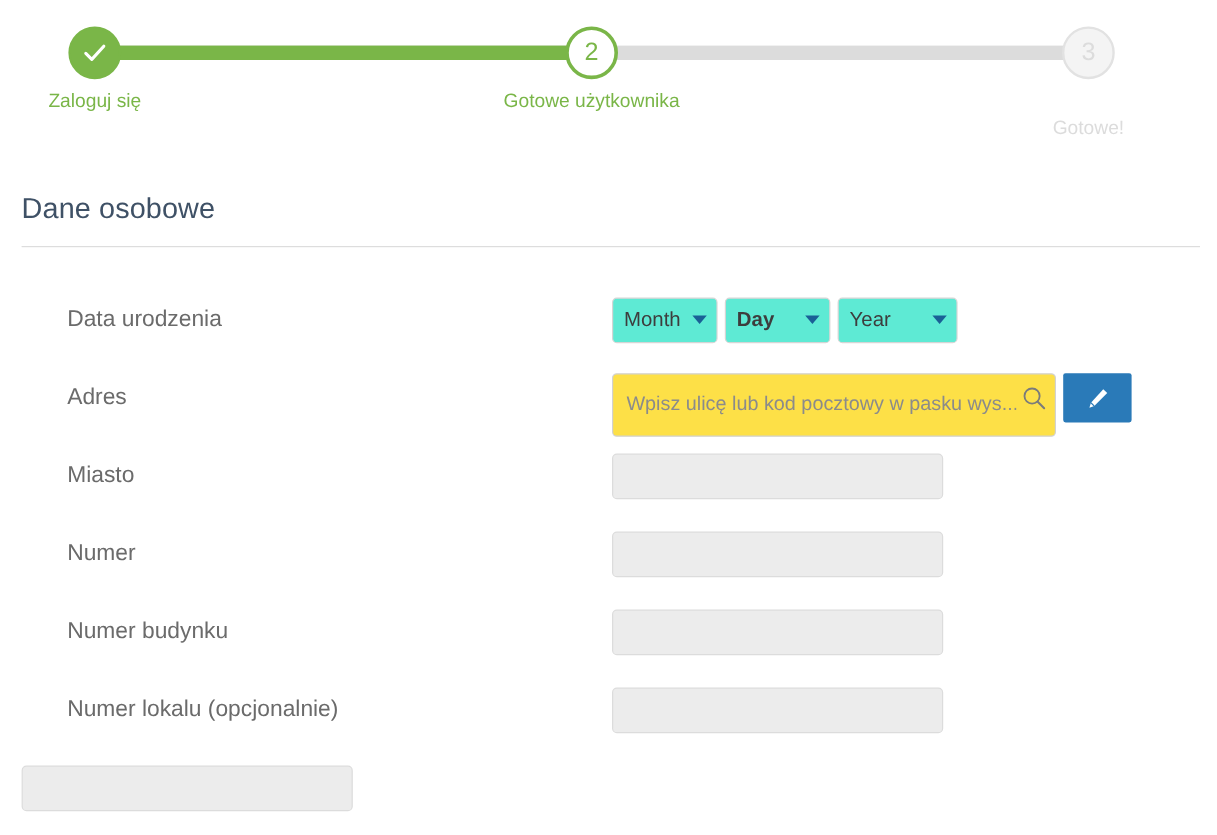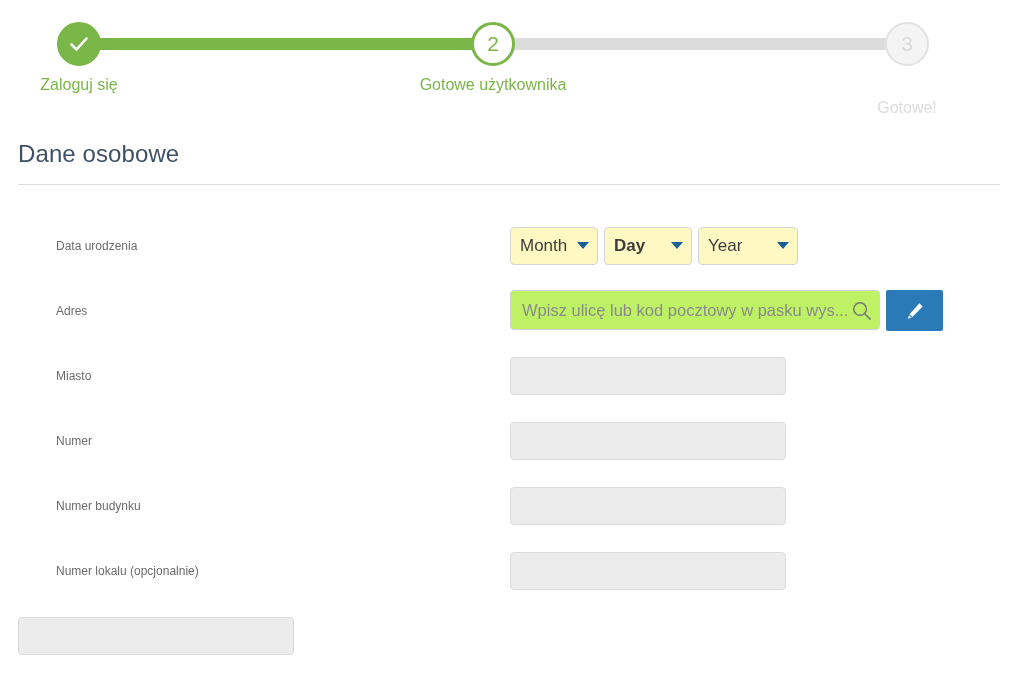--- a/index.html
+++ b/index.html
@@ -83,21 +83,21 @@
     margin-top: 9px;
     font-size: 16px;
     line-height: 20px;
     white-space: nowrap;
   }
   .step-label.green { color: #7ab648; }
   .step-label.muted { color: #dcdcdc; margin-top: 32px; }
 
   
   .section {
-    margin-top: 44px;
+    margin-top: 65px;
     padding-left: 18px;
     padding-right: 14px;
   }
   .section-title {
     font-size: 24px;
     color: #3f5166;
     font-weight: normal;
     margin: 0 0 16px 0;
     letter-spacing: .1px;
   }
@@ -113,21 +113,21 @@
   }
   .form-row {
     display: flex;
     align-items: center;
     height: 65px;
   }
   .form-label {
     width: 492px;
     padding-left: 38px;
     box-sizing: border-box;
-    font-size: 12px;
+    font-size: 19px;
     color: #6b6b6b;
     white-space: nowrap;
   }
   .form-field {
     flex: 1;
     display: flex;
     align-items: center;
   }
 
   .text-input {
@@ -142,21 +142,21 @@
     font-size: 15px;
     padding: 0 10px;
     color: #555;
   }
 
   
   .date-group { display: flex; gap: 6px; }
   .select-box {
     height: 38px;
     box-sizing: border-box;
-    background: #fef9c3;
+    background: #5eead4;
     border: 1px solid #d5d5d5;
     border-radius: 4px;
     display: flex;
     align-items: center;
     justify-content: space-between;
     padding: 0 8px 0 9px;
     font-size: 17px;
     color: #3d3d3d;
     cursor: pointer;
   }
@@ -175,23 +175,23 @@
 
   
   .address-wrap { display: flex; align-items: stretch; }
   .address-input-box {
     position: relative;
     width: 370px;
     height: 41px;
   }
   .address-input {
     width: 100%;
-    height: 40px;
-    box-sizing: border-box;
-    background: #bef264;
+    height: 53px;
+    box-sizing: border-box;
+    background: #fde047;
     border: 1px solid #d2d2d2;
     border-radius: 4px;
     outline: none;
     font-family: "Liberation Sans", sans-serif;
     font-size: 16.5px;
     padding: 0 32px 0 11px;
     color: #333;
   }
   .address-input::placeholder { color: #8b8b8b; opacity: 1; }
   .search-icon {

